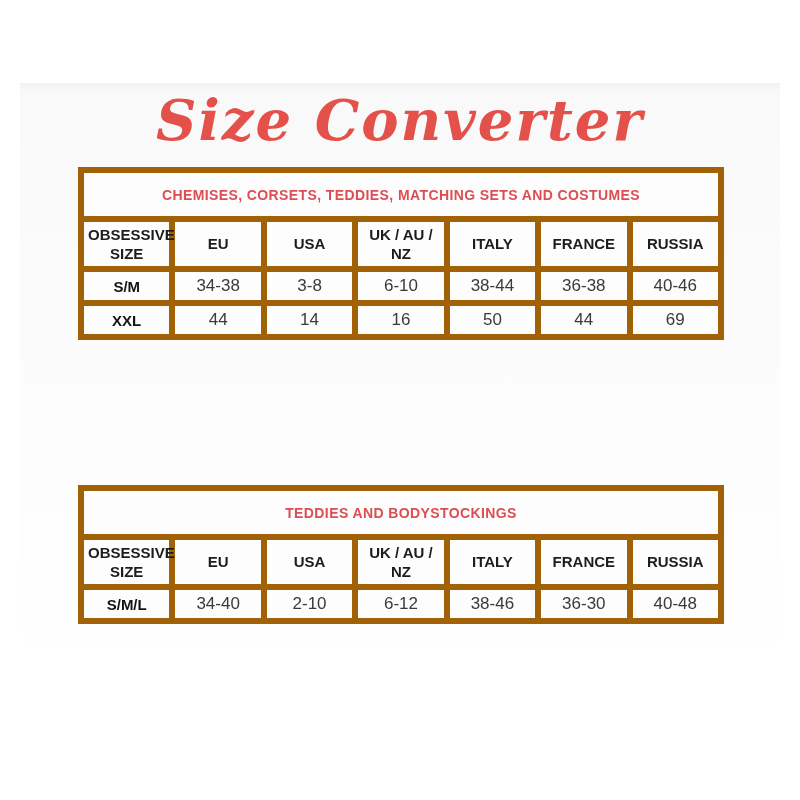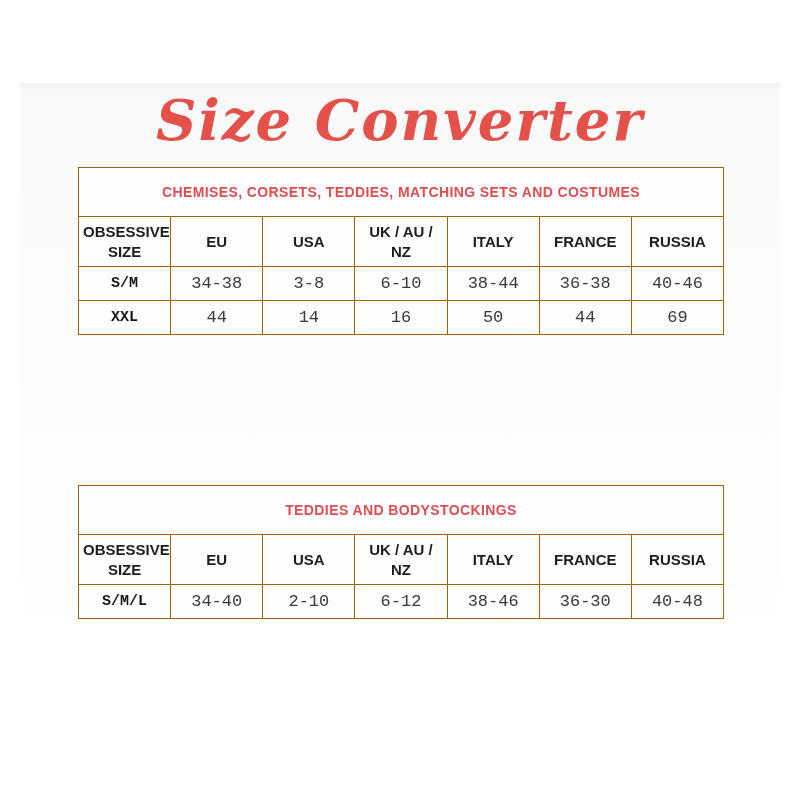--- a/index.html
+++ b/index.html
@@ -39,21 +39,21 @@
     left: 78px;
     width: 646px;
     border-collapse: collapse;
     background: #fefefe;
     table-layout: fixed;
   }
   table.size-table.first  { top: 167px; }
   table.size-table.second { top: 485px; }
 
   .size-table th, .size-table td {
-    border: 1px solid #a16207;
+    border: 6px solid #a16207;
     text-align: center;
     vertical-align: middle;
     padding: 0 4px;
   }
   .title-row th {
     height: 49px;
     color: #dd4d52;
     font-size: 14px;
     font-weight: 700;
     letter-spacing: 0.4px;
@@ -67,21 +67,20 @@
     line-height: 1.3;
     background: #fdfdfd;
   }
   .col-head th.c0 { width: 106px; }
   .col-head th.c  { width: 90px; }
   .size-table td {
     height: 34px;
     font-size: 17px;
     color: #3a3a3a;
     background: #fdfdfd;
-    font-family: Liberation Mono, monospace;
   }
   .size-table td.lbl {
     font-weight: 700;
     font-size: 15px;
     color: #141414;
   }
 </style>
 </head>
 <body>
 

